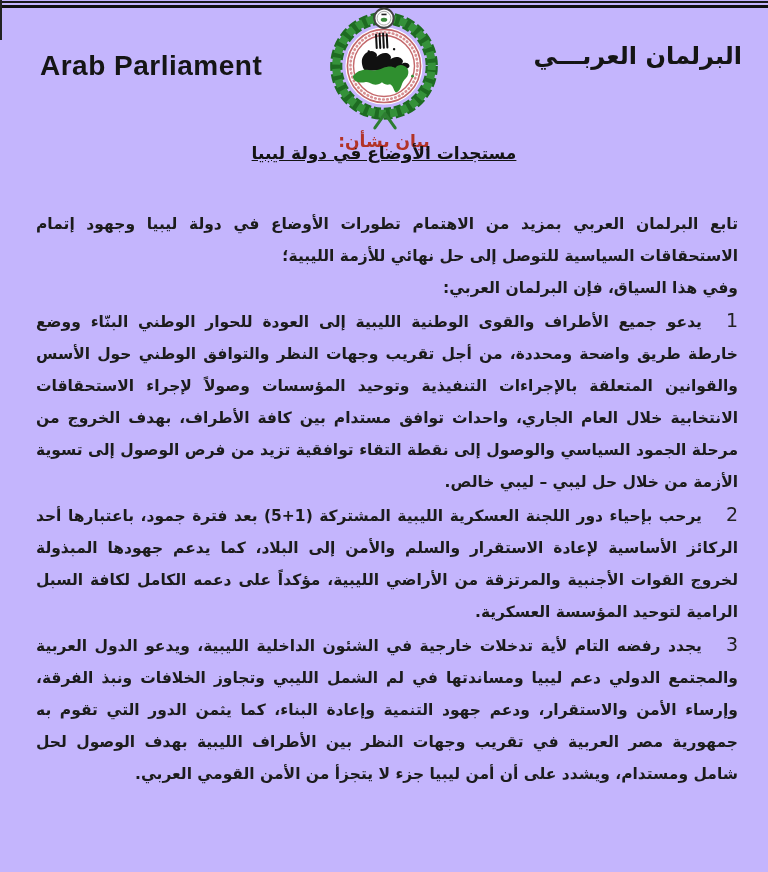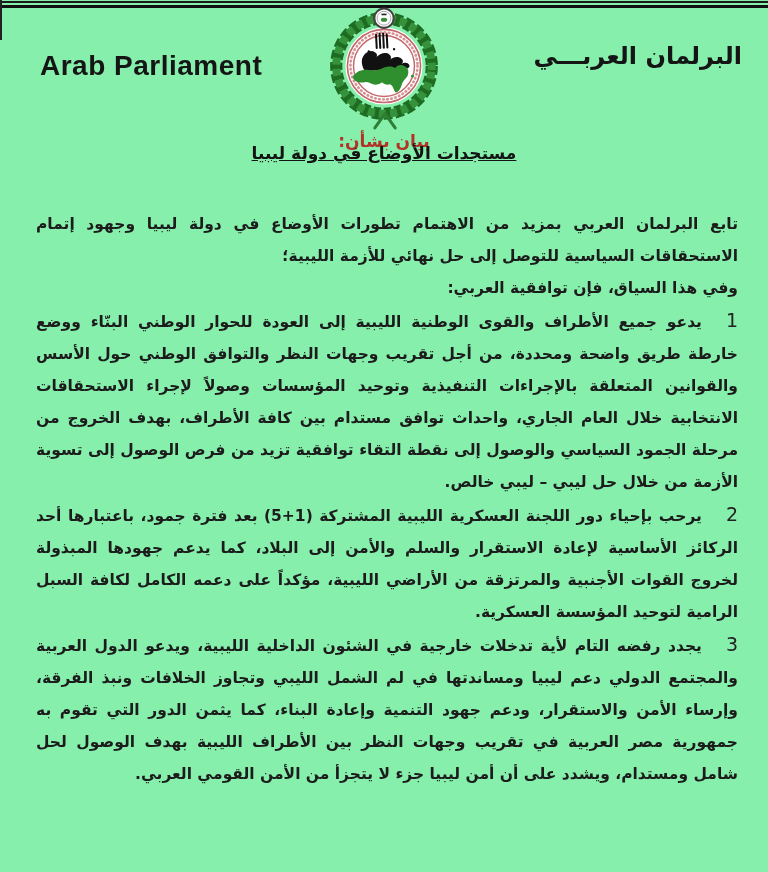--- a/index.html
+++ b/index.html
@@ -4,21 +4,21 @@
 <style>
   html,body{margin:0;padding:0;}
   body{
     width:768px;height:872px;
     background:#ffffff;
     font-family:"DejaVu Sans", sans-serif;
     color:#1b1b1b;
     position:relative;
     overflow:hidden;
   }
-  .page{position:absolute;inset:0;background:#86efac;}
+  .page{position:absolute;inset:0;background:#c4b5fd;}
   
   .top-rule{
     position:absolute;top:1px;left:0;right:0;height:2px;
     border-top:2px solid #1a1a1a;border-bottom:3px solid #111;
   }
   .left-edge{position:absolute;top:0;left:0;width:2px;height:40px;background:#222;}
 
   
   .header-en{
     position:absolute;left:40px;top:50px;
@@ -105,21 +105,21 @@
     </svg>
   </div>
 
   <div class="header-ar" dir="rtl">البرلمان العربـــي</div>
 
   <div class="stmt-label">بيان بشأن:</div>
   <div class="stmt-subject">مستجدات الأوضاع في دولة ليبيا</div>
 
   <div class="body-text">
     <p>تابع البرلمان العربي بمزيد من الاهتمام تطورات الأوضاع في دولة ليبيا وجهود إتمام الاستحقاقات السياسية للتوصل إلى حل نهائي للأزمة الليبية؛</p>
-    <p class="context-line">وفي هذا السياق، فإن توافقية العربي:</p>
+    <p class="context-line">وفي هذا السياق، فإن البرلمان العربي:</p>
 
     <p class="item"><span class="num">1</span><span>يدعو جميع الأطراف والقوى الوطنية الليبية إلى العودة للحوار الوطني البنّاء ووضع خارطة طريق واضحة ومحددة، من أجل تقريب وجهات النظر والتوافق الوطني حول الأسس والقوانين المتعلقة بالإجراءات التنفيذية وتوحيد المؤسسات وصولاً لإجراء الاستحقاقات الانتخابية خلال العام الجاري، واحداث توافق مستدام بين كافة الأطراف، بهدف الخروج من مرحلة الجمود السياسي والوصول إلى نقطة التقاء توافقية تزيد من فرص الوصول إلى تسوية الأزمة من خلال حل ليبي – ليبي خالص.</span></p>
 
     <p class="item"><span class="num">2</span><span>يرحب بإحياء دور اللجنة العسكرية الليبية المشتركة (1+5) بعد فترة جمود، باعتبارها أحد الركائز الأساسية لإعادة الاستقرار والسلم والأمن إلى البلاد، كما يدعم جهودها المبذولة لخروج القوات الأجنبية والمرتزقة من الأراضي الليبية، مؤكداً على دعمه الكامل لكافة السبل الرامية لتوحيد المؤسسة العسكرية.</span></p>
 
     <p class="item"><span class="num">3</span><span>يجدد رفضه التام لأية تدخلات خارجية في الشئون الداخلية الليبية، ويدعو الدول العربية والمجتمع الدولي دعم ليبيا ومساندتها في لم الشمل الليبي وتجاوز الخلافات ونبذ الفرقة، وإرساء الأمن والاستقرار، ودعم جهود التنمية وإعادة البناء، كما يثمن الدور التي تقوم به جمهورية مصر العربية في تقريب وجهات النظر بين الأطراف الليبية بهدف الوصول لحل شامل ومستدام، ويشدد على أن أمن ليبيا جزء لا يتجزأ من الأمن القومي العربي.</span></p>
   </div>
 
 </div>
 

